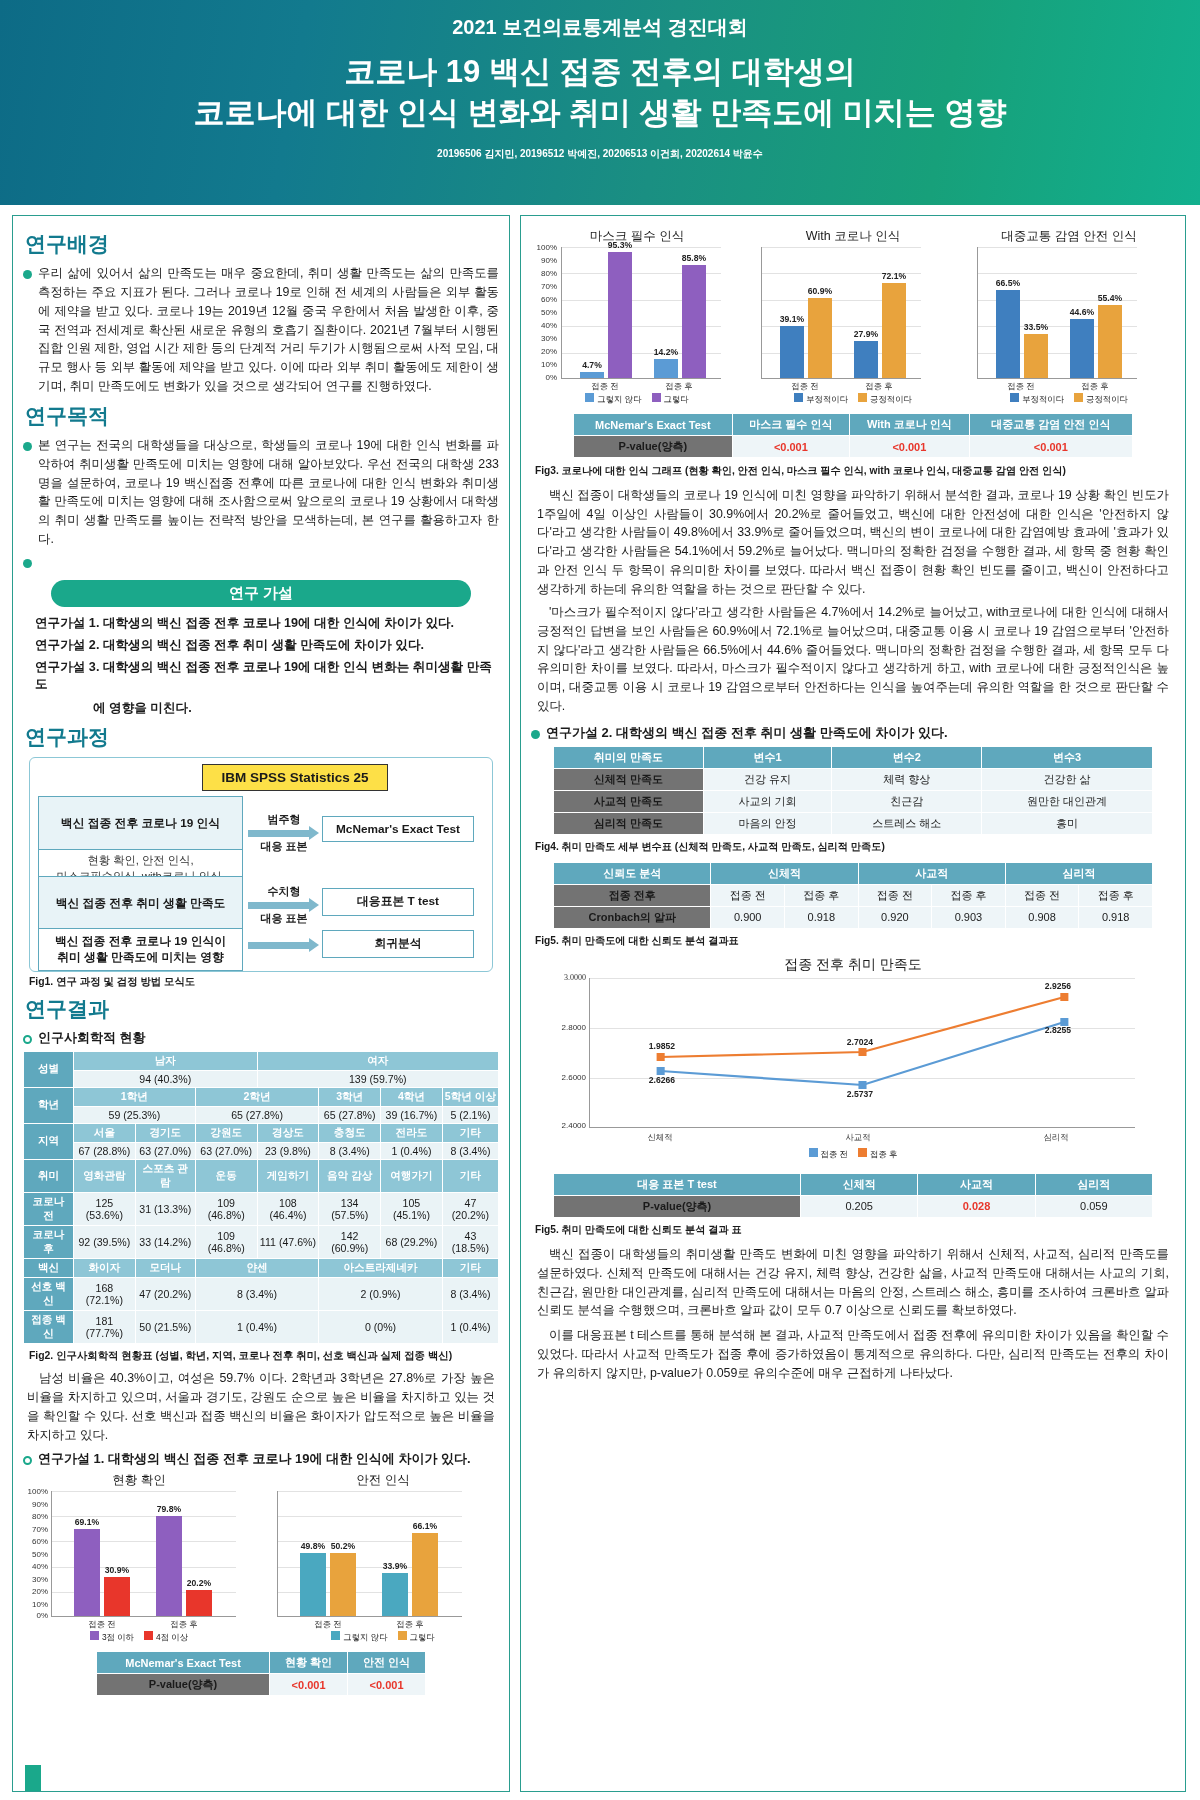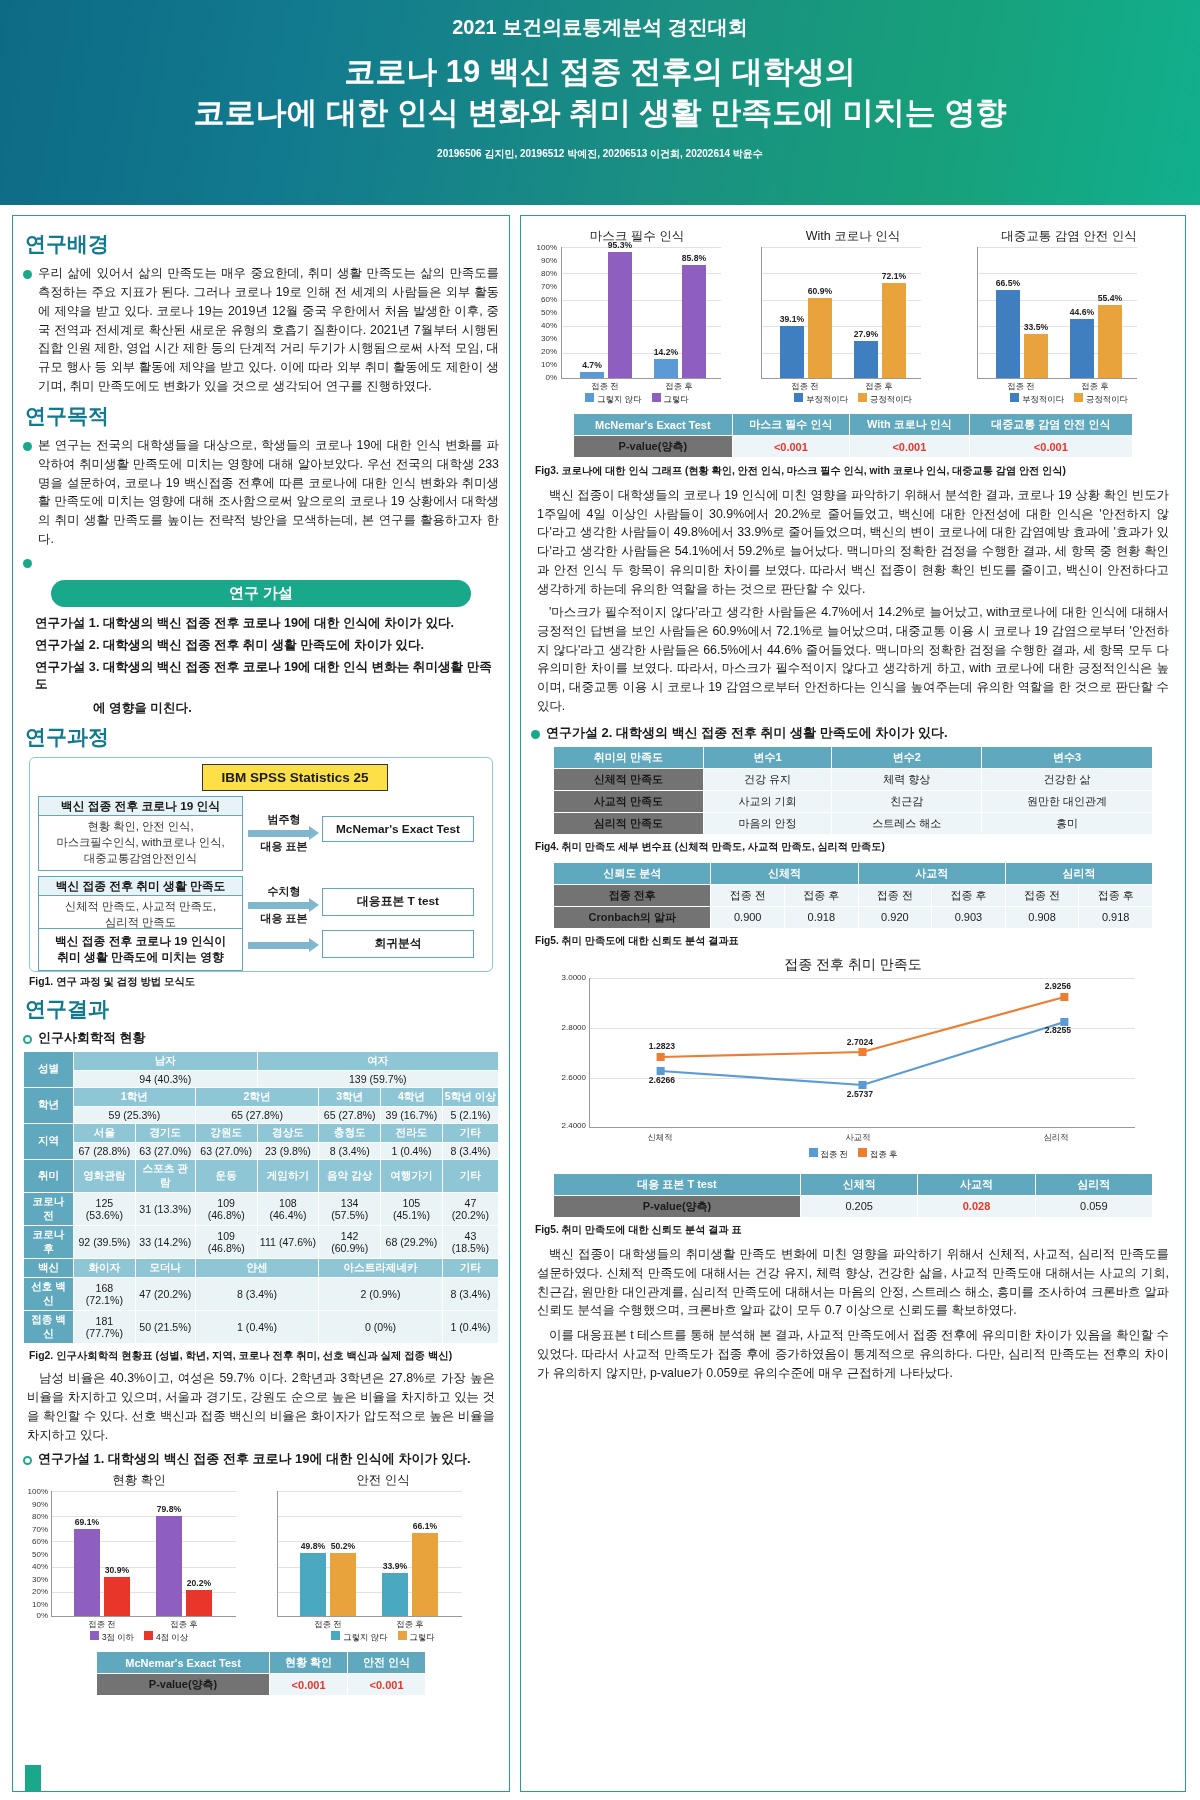--- a/index.html
+++ b/index.html
@@ -61,21 +61,21 @@
   .flowbox { border: 1px solid #8cc7d6; border-radius: 6px; margin: 4px 6px 2px 6px; padding: 8px 6px 10px 6px; position: relative; height: 215px; }
   .spss {
     position: absolute; left: 172px; top: 6px; width: 186px;
     border: 1px solid #333; background: #fde047; text-align: center;
     font-size: 13.5px; font-weight: bold; padding: 5px 0;
   }
   .fb {
     position: absolute; border: 1px solid #5fa8bd; background: #fff;
     text-align: center; font-size: 11.3px; line-height: 1.4;
   }
-  .fb .hd { background: #e8f3f7; font-weight: bold; font-size: 11.8px; padding: 1px 2px; border-bottom: 1px solid #5fa8bd; }
+  .fb .hd { background: #e8f3f7; font-weight: bold; font-size: 11.8px; padding: 18px 2px; border-bottom: 1px solid #5fa8bd; }
   .fb .bd { padding: 3px 4px; color: #333; }
   .fb1 { left: 8px; top: 38px; width: 205px; }
   .fb2 { left: 8px; top: 118px; width: 205px; }
   .fb3 { left: 8px; top: 170px; width: 205px; }
   .arrowlbl { position: absolute; font-size: 11px; font-weight: bold; text-align: center; color: #222; }
   .arr { position: absolute; height: 7px; background: #7fb8cc; }
   .arr:after {
     content: ''; position: absolute; right: -9px; top: -4px;
     border-left: 10px solid #7fb8cc; border-top: 7.5px solid transparent; border-bottom: 7.5px solid transparent;
   }
@@ -596,42 +596,42 @@
       </tbody>
         </table>
       <div class="figcap2" style="margin-top:5px;">Fig5. 취미 만족도에 대한 신뢰도 분석 결과표</div>
 
       <div style="margin-top:2px;">
         <div class="chart-title" style="font-size:14px;">접종 전후 취미 만족도</div>
         <div class="chartwrap" style="height:150px; margin:4px 40px 0 58px; border-left:1px solid #999; border-bottom:1px solid #999;">
           <div class="gridline" style="top:0;"></div>
           <div class="gridline" style="top:50px;"></div>
           <div class="gridline" style="top:100px;"></div>
-          <div class="axis-lbl" style="left:-42px; top:-5px; width:38px;">3.0000</div>
+          <div class="axis-lbl" style="left:-42px; top:-5px; width:38px;font-family:Liberation Serif, serif;">3.0000</div>
           <div class="axis-lbl" style="left:-42px; top:45px; width:38px;">2.8000</div>
           <div class="axis-lbl" style="left:-42px; top:95px; width:38px;">2.6000</div>
           <div class="axis-lbl" style="left:-42px; top:143px; width:38px;">2.4000</div>
 
           <svg width="100%" height="150" viewBox="0 0 540 150" preserveAspectRatio="none" style="position:absolute; left:0; top:0;">
 
             <polyline points="70,93 270,107 470,44" fill="none" stroke="#5b9bd5" stroke-width="2.2"></polyline>
 
             <polyline points="70,79 270,74 470,19" fill="none" stroke="#ed7d31" stroke-width="2.2"></polyline>
             <rect x="66" y="89" width="8" height="8" fill="#5b9bd5"></rect>
             <rect x="266" y="103" width="8" height="8" fill="#5b9bd5"></rect>
             <rect x="466" y="40" width="8" height="8" fill="#5b9bd5"></rect>
             <rect x="66" y="75" width="8" height="8" fill="#ed7d31"></rect>
             <rect x="266" y="70" width="8" height="8" fill="#ed7d31"></rect>
             <rect x="466" y="15" width="8" height="8" fill="#ed7d31"></rect>
           </svg>
 
           <div class="barval" style="left:42px; bottom:42px; width:60px;">2.6266</div>
           <div class="barval" style="left:240px; bottom:28px; width:60px;">2.5737</div>
           <div class="barval" style="left:438px; bottom:92px; width:60px;">2.8255</div>
-          <div class="barval" style="left:42px; bottom:76px; width:60px;">1.2823</div>
+          <div class="barval" style="left:42px; bottom:76px; width:60px;">1.9852</div>
           <div class="barval" style="left:240px; bottom:80px; width:60px;">2.7024</div>
           <div class="barval" style="left:438px; bottom:136px; width:60px;">2.9256</div>
 
           <div class="xlbl" style="left:40px; top:154px; width:60px;">신체적</div>
           <div class="xlbl" style="left:238px; top:154px; width:60px;">사교적</div>
           <div class="xlbl" style="left:436px; top:154px; width:60px;">심리적</div>
         </div>
         <div class="legend" style="margin-top:20px;">
           <span><span class="sw" style="background:#5b9bd5;"></span><span>접종 전</span></span>
           <span><span class="sw" style="background:#ed7d31;"></span><span>접종 후</span></span>

